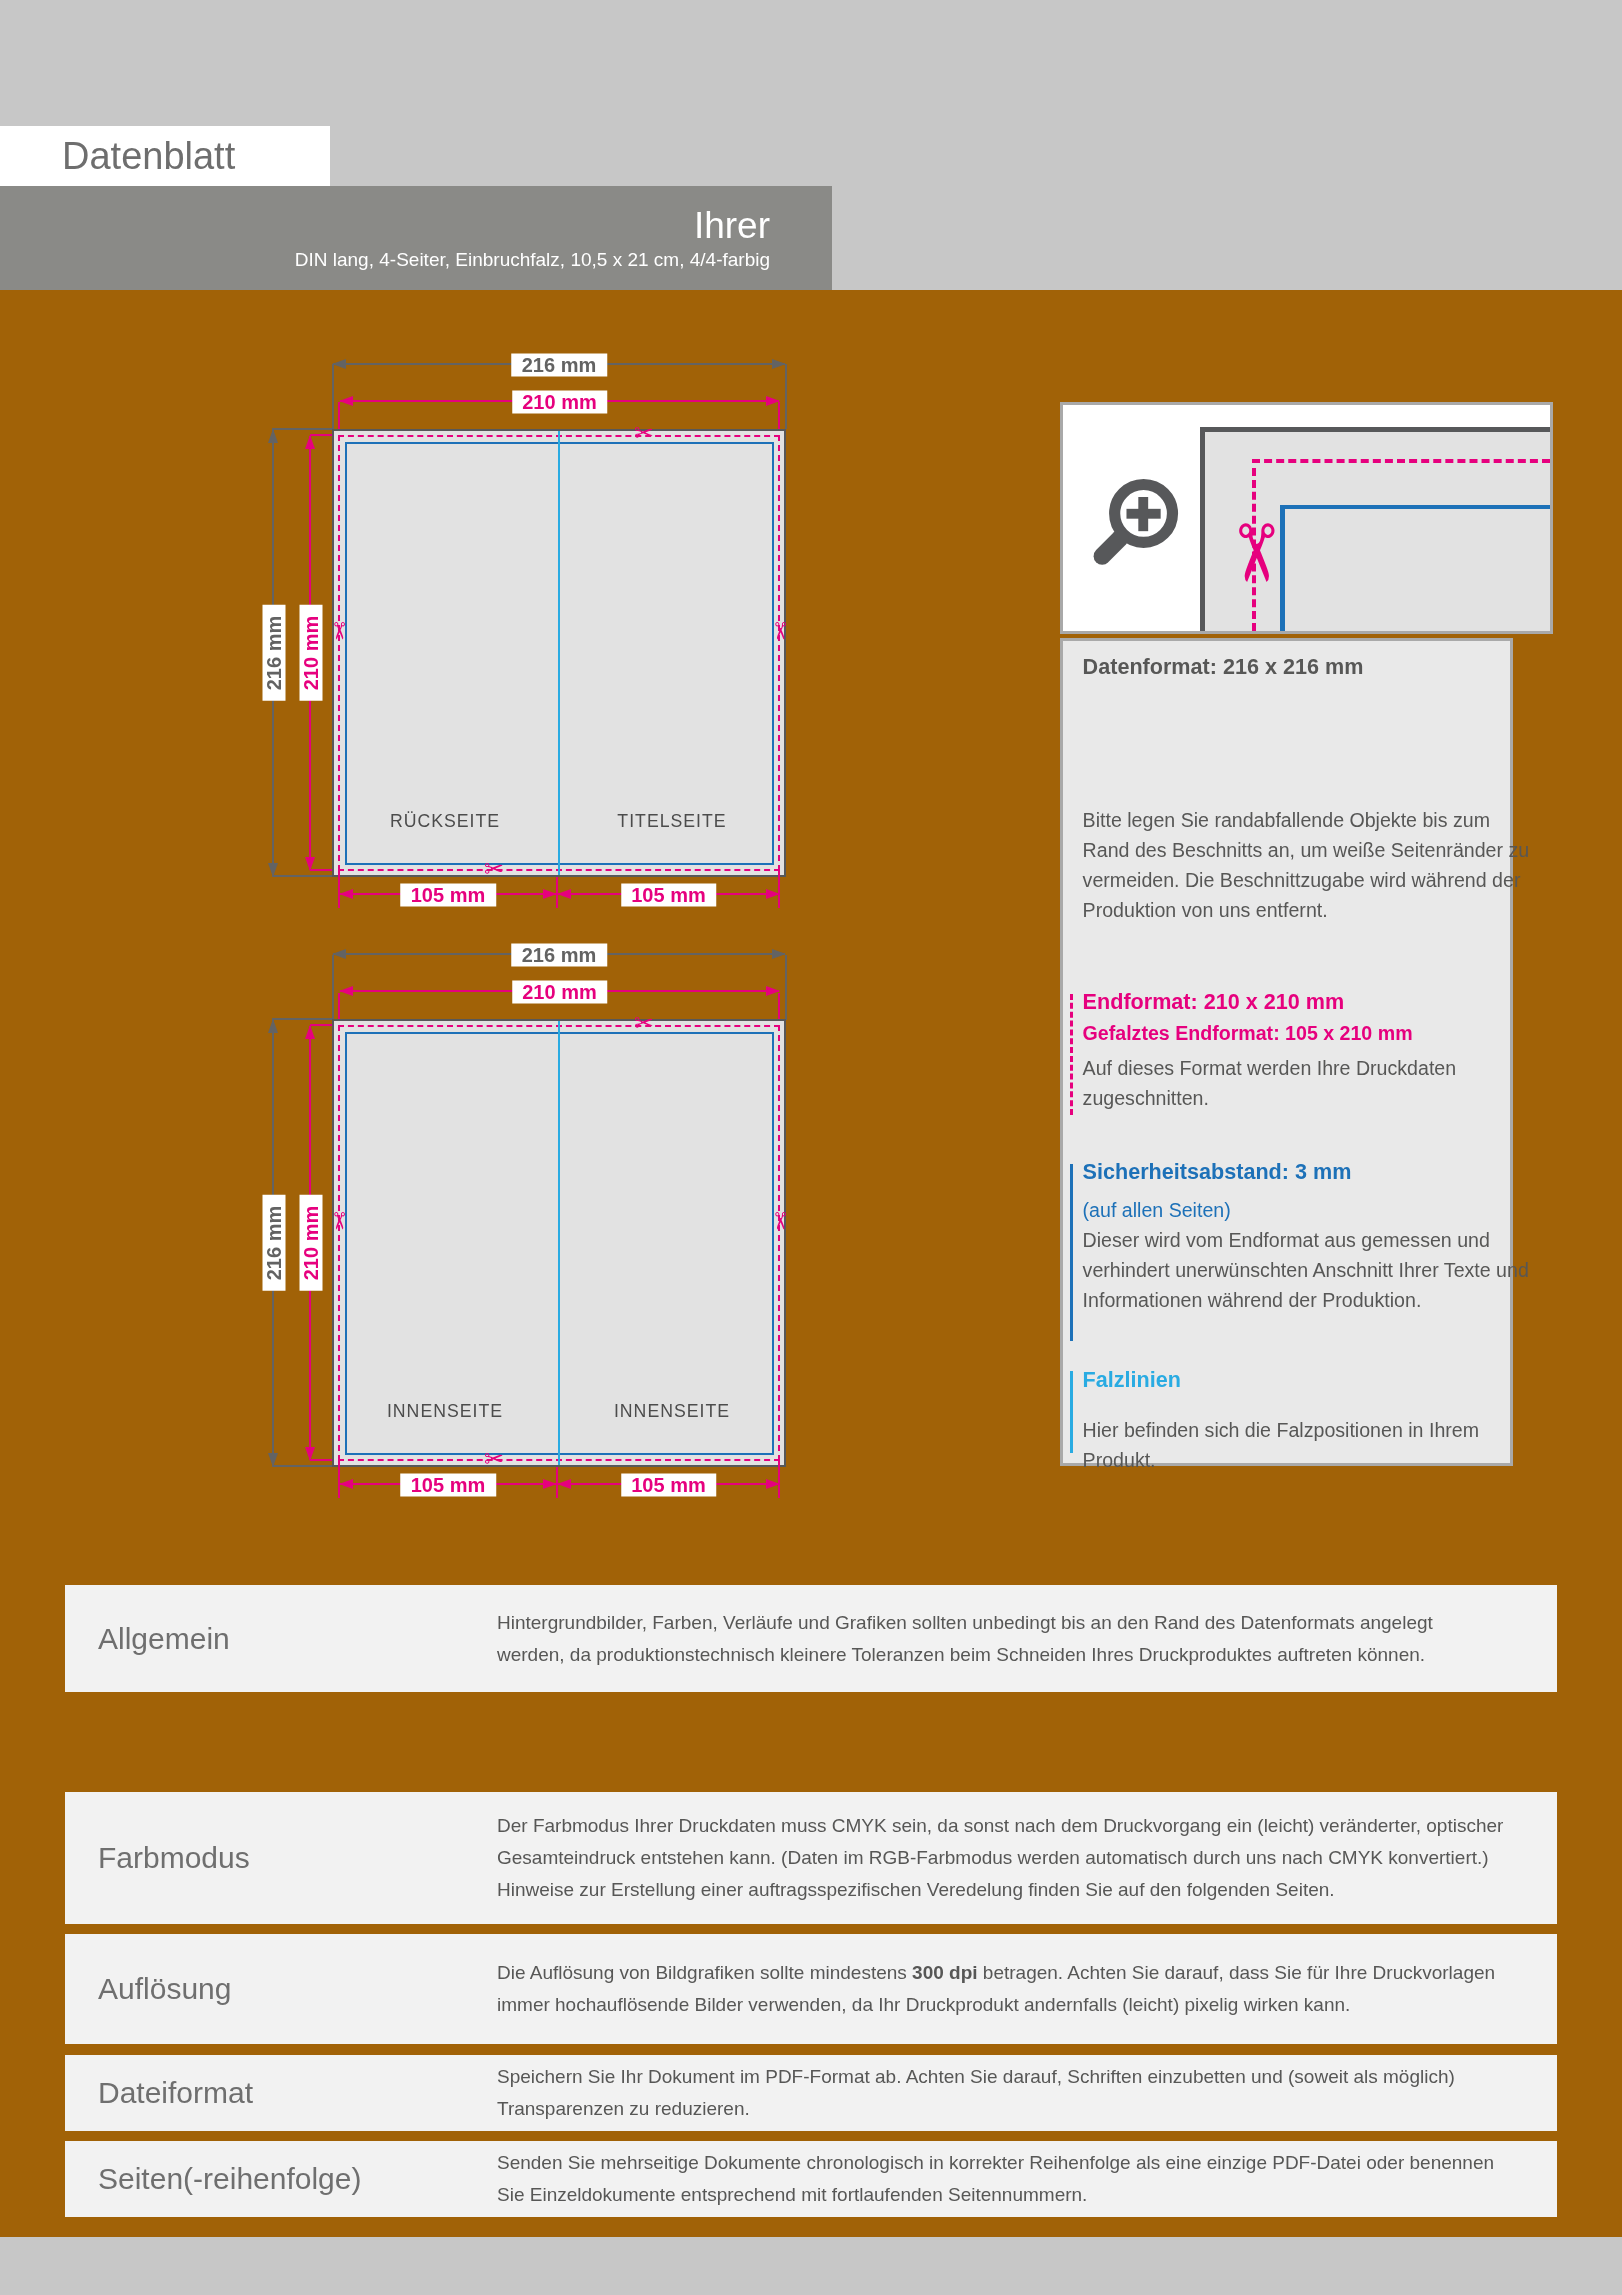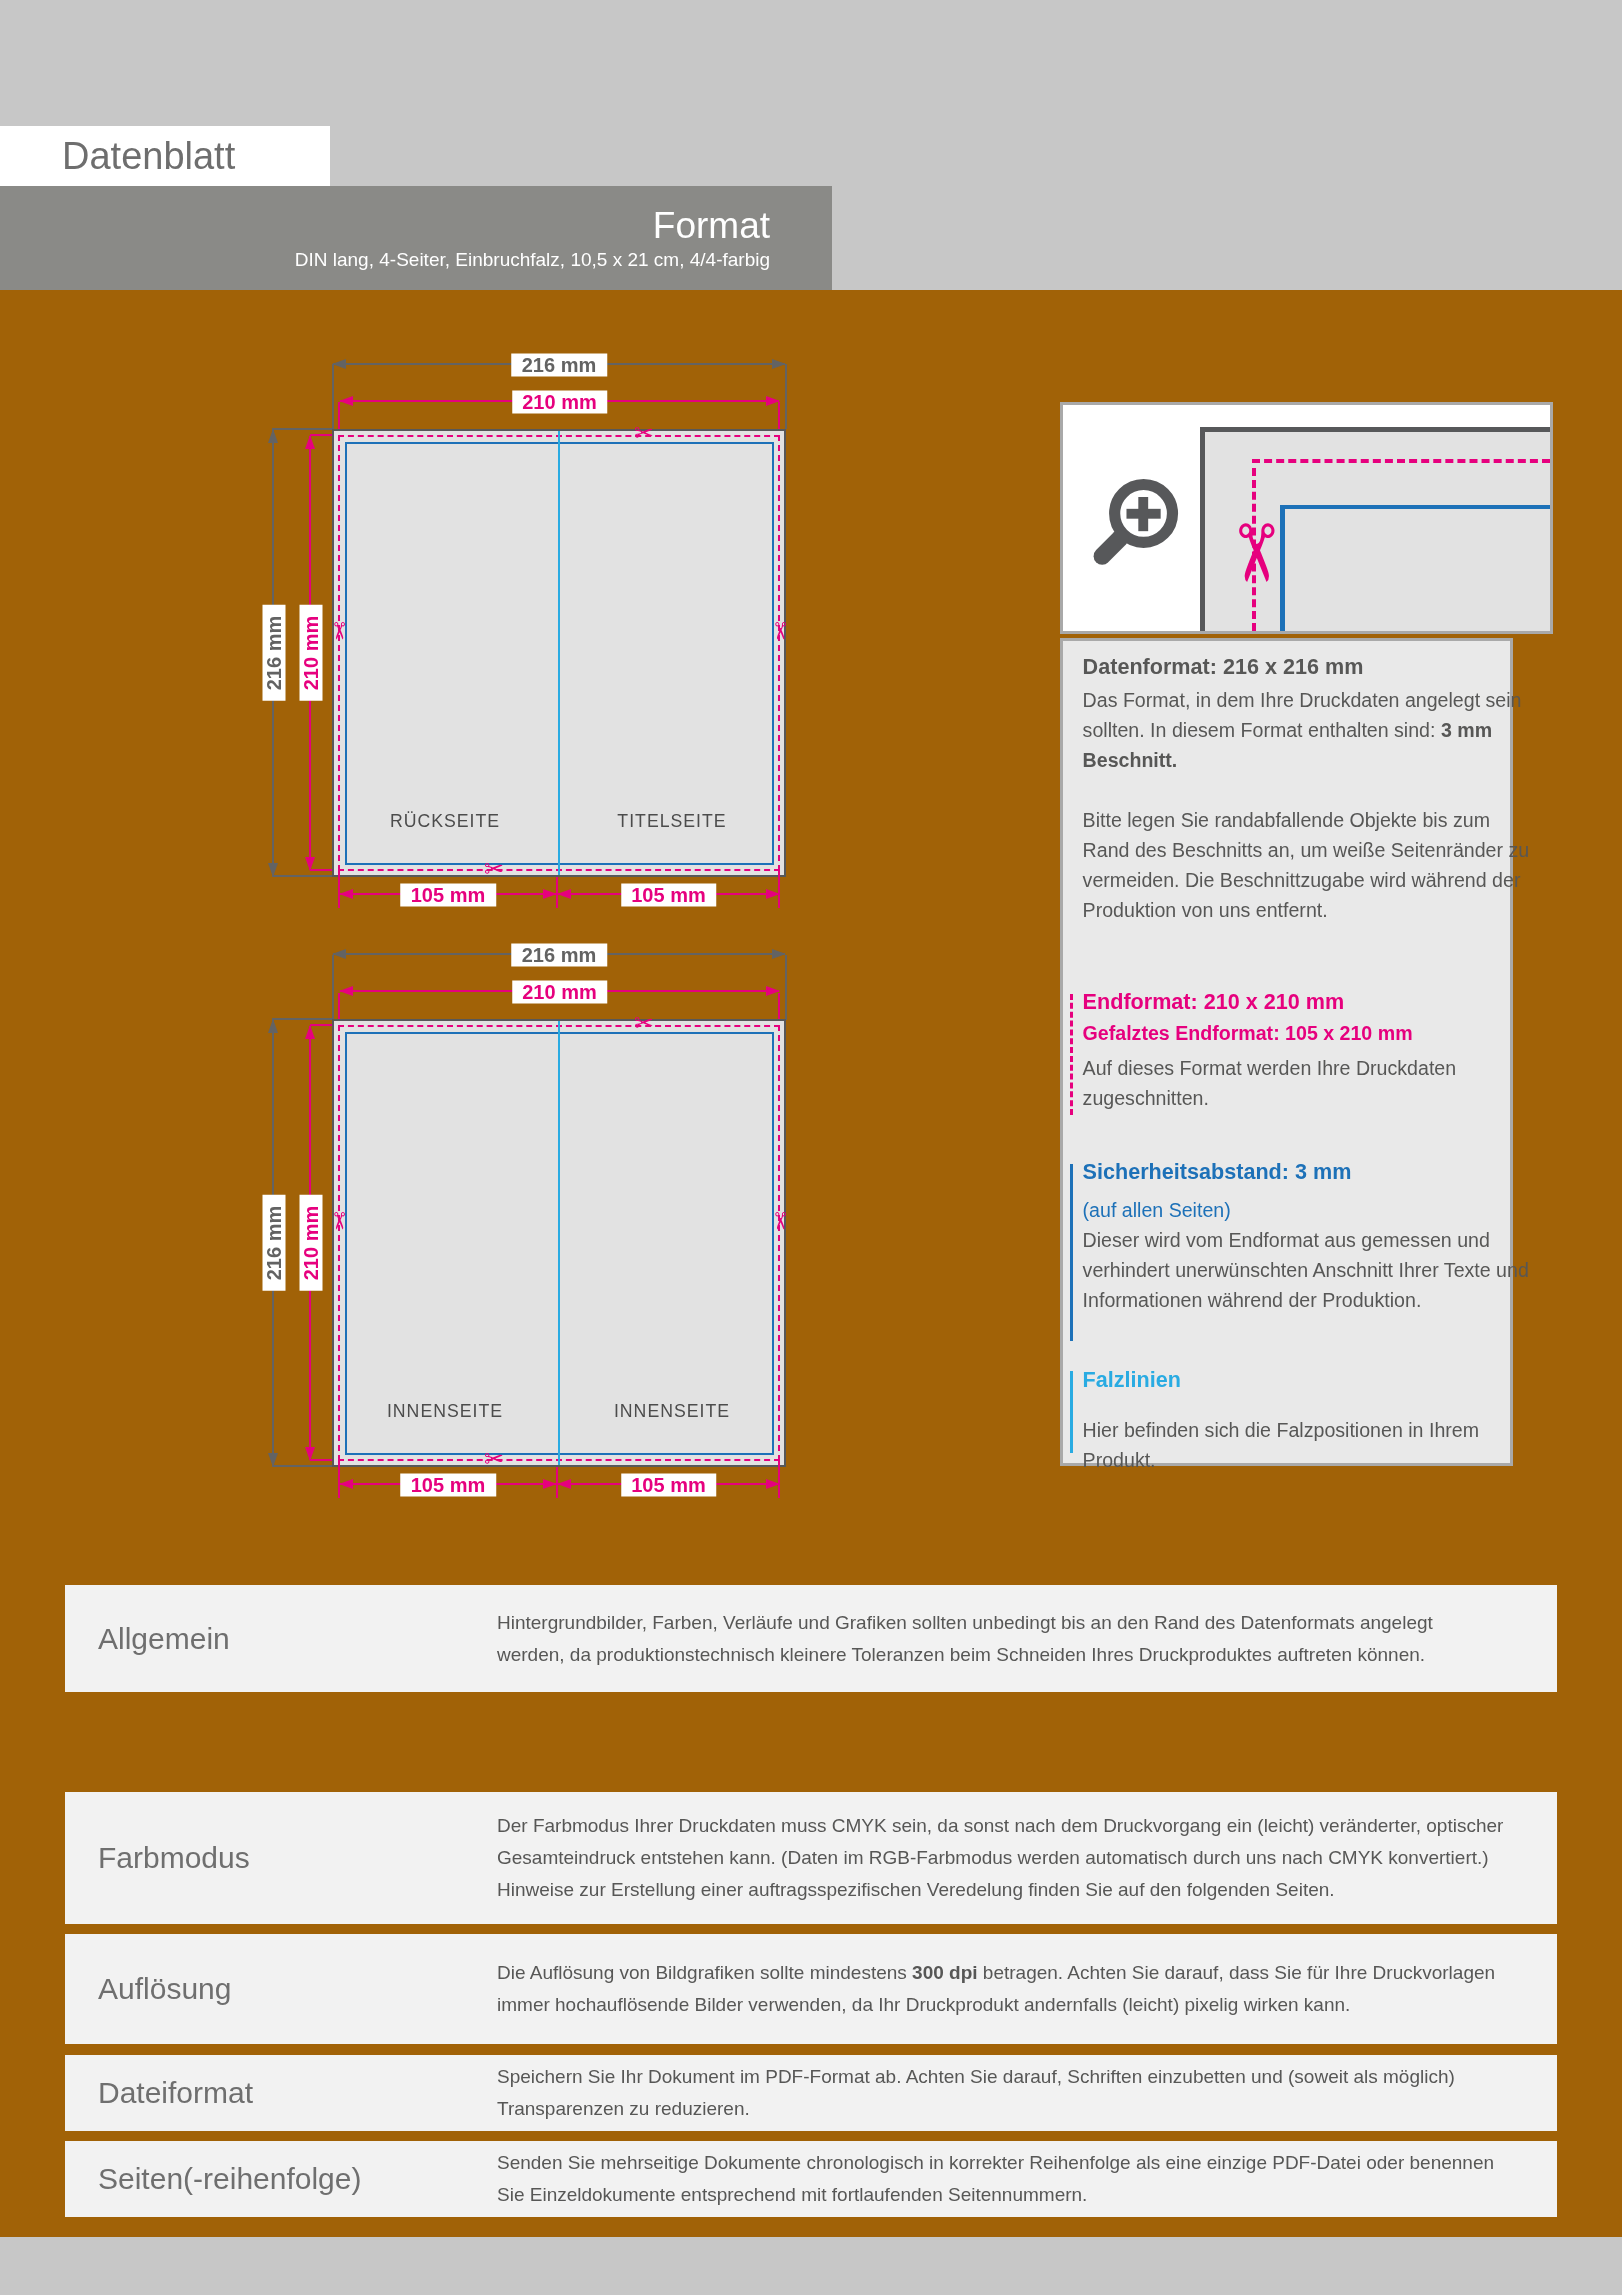--- a/index.html
+++ b/index.html
@@ -81,21 +81,21 @@
 </head>
 <body>
 
 <div id="page">
 
   <div id="band-top"></div>
   <div id="datenblatt-box">
     <span>Datenblatt</span>
   </div>
   <div id="karte-bar">
-    <span class="t1">Format</span>
+    <span class="t1">Ihrer</span>
     <span class="t2">DIN lang, 4-Seiter, Einbruchfalz, 10,5 x 21 cm, 4/4-farbig</span>
   </div>
 
   <div class="dimh cgray" style="left:332px;top:356px;width:454px;">
     <span class="al"></span>
     <span class="ar"></span>
     <span class="ln"></span>
     <span class="lb">216 mm</span>
   </div>
   <div class="ext" style="left:332px;top:364px;width:2px;height:65px;"></div>
@@ -231,21 +231,20 @@
       <div class="mdash-h"></div>
       <div class="mdash-v"></div>
       <div class="mblue-h"></div>
       <div class="mblue-v"></div>
       <span class="scis" style="left:50px;top:121px;color:#e6007e;transform:translate(-50%,-50%) rotate(90deg);">✂</span>
     </div>
   </div>
 
   <div id="info-panel">
     <div class="ip-h" style="top:13px;color:#575756;">Datenformat: 216 x 216 mm</div>
-    <div class="ip" style="top:44px;"><span>Das Format, in dem Ihre Druckdaten angelegt sein sollten. In diesem Format enthalten sind: </span><b>3 mm Beschnitt.</b></div>
     <div class="ip" style="top:164px;">Bitte legen Sie randabfallende Objekte bis zum Rand des Beschnitts an, um weiße Seitenränder zu vermeiden. Die Beschnittzugabe wird während der Produktion von uns entfernt.</div>
 
     <div class="vline" style="top:353px;height:121px;border-left:3.9px dashed #e6007e;"></div>
     <div class="ip-h" style="top:348px;color:#e6007e;">Endformat: 210 x 210 mm</div>
     <div class="ip-h" style="top:381px;color:#e6007e;font-size:19.6px;">Gefalztes Endformat: 105 x 210 mm</div>
     <div class="ip" style="top:412px;">Auf dieses Format werden Ihre Druckdaten zugeschnitten.</div>
 
     <div class="vline" style="top:523px;height:177px;border-left:3.9px solid #1d71b8;"></div>
     <div class="ip-h" style="top:518px;color:#1d71b8;">Sicherheitsabstand: 3 mm</div>
     <div class="ip" style="top:554px;color:#1d71b8;">(auf allen Seiten)</div>

